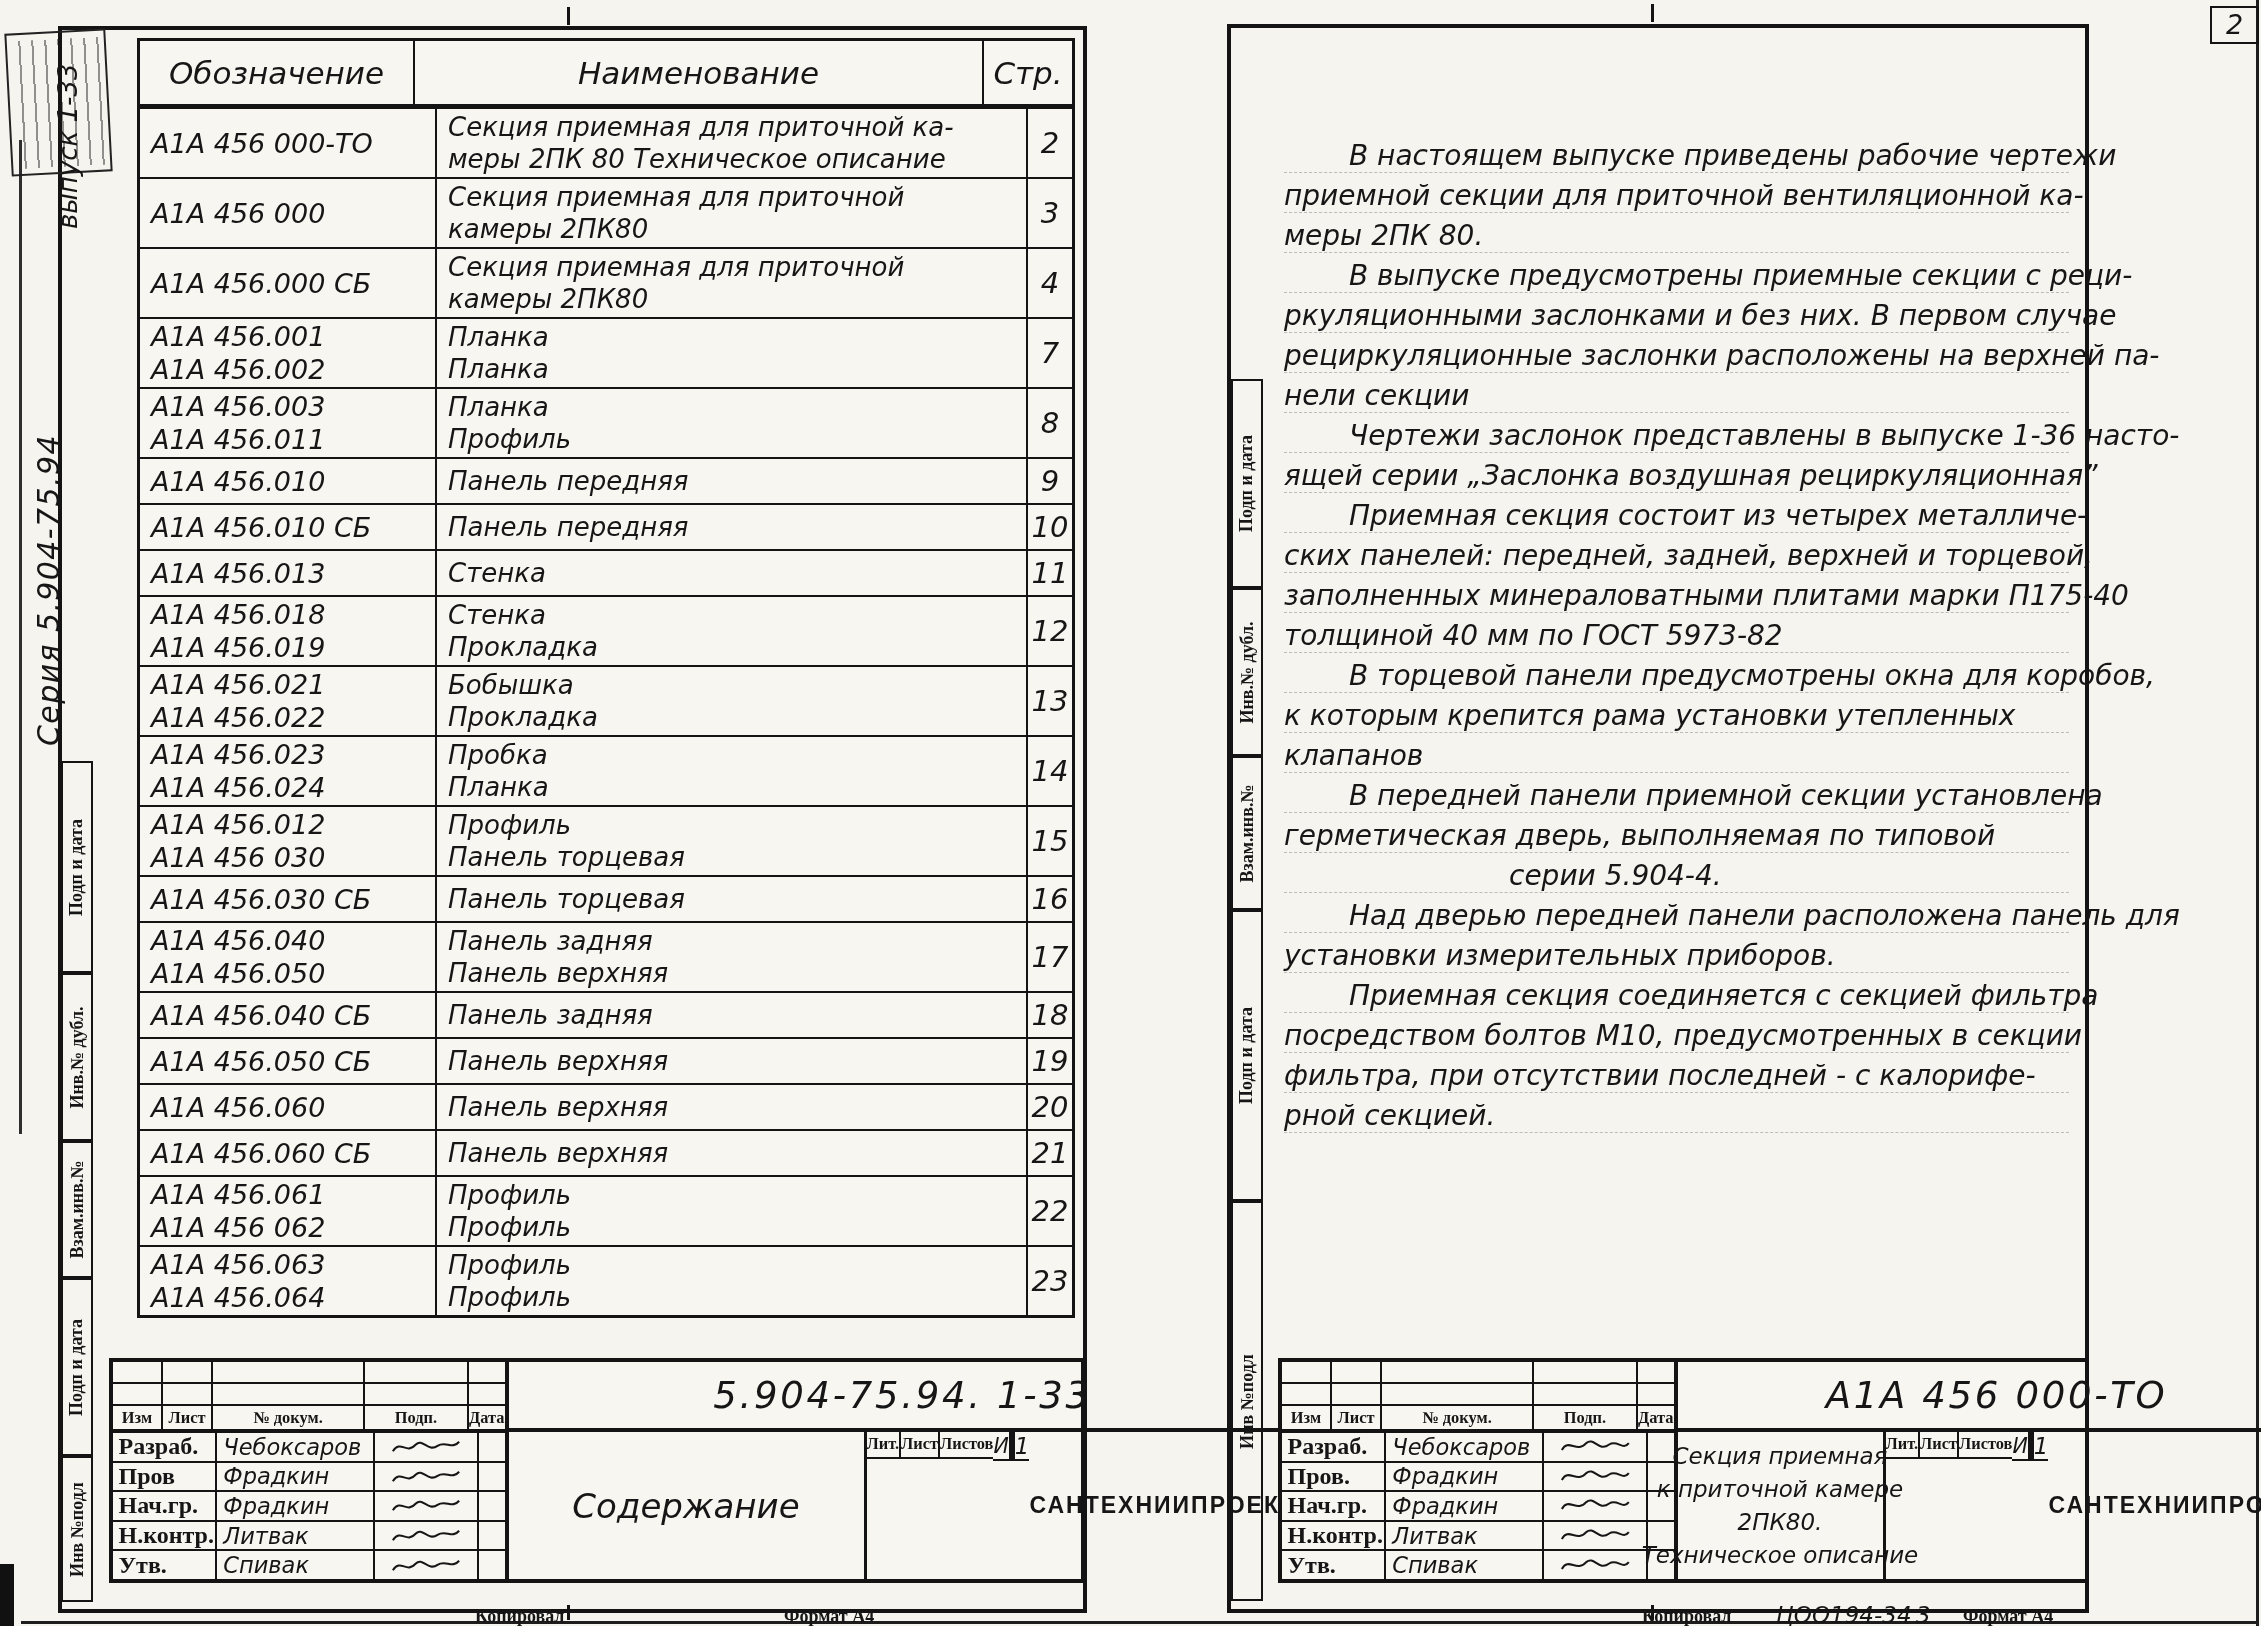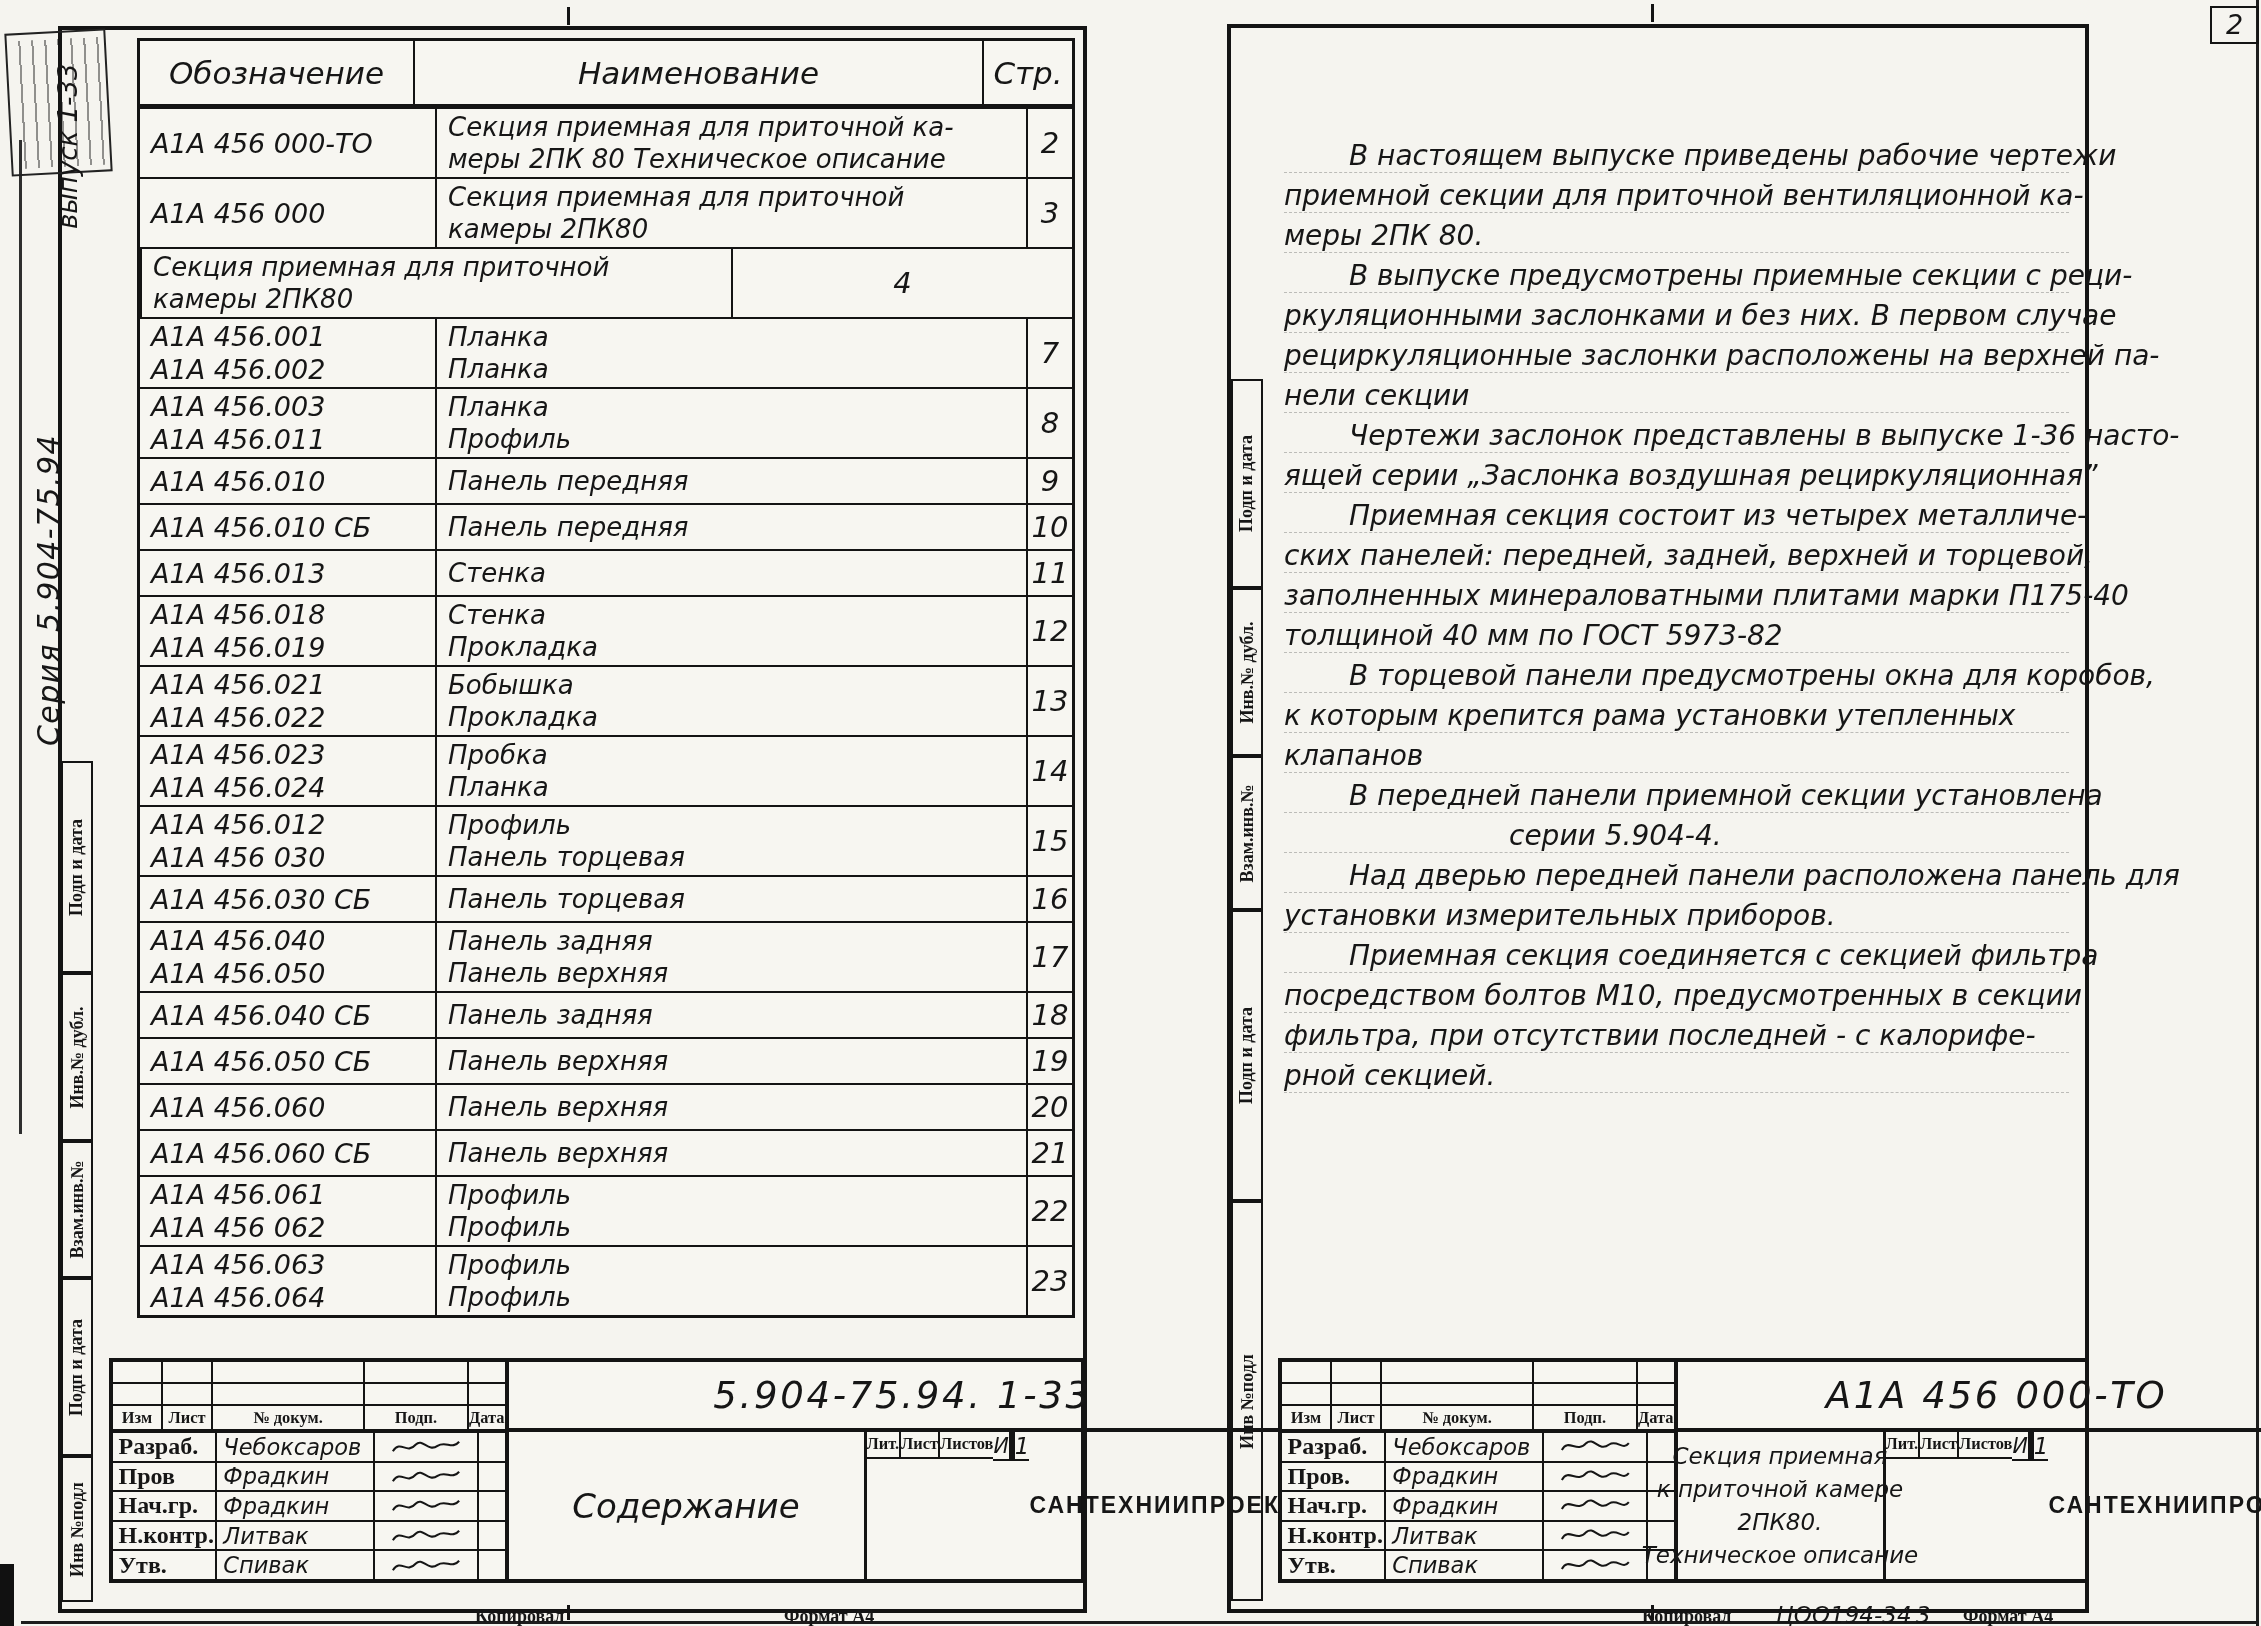--- a/index.html
+++ b/index.html
@@ -190,20 +190,23 @@
             <div class="cell-line">А1А 456 000</div>
           </div>
           <div class="tc tc2 hw">
             <div class="cell-line">Секция приемная для приточной</div>
             <div class="cell-line">камеры 2ПК80</div>
           </div>
           <div class="tc tc3 hw">3</div>
         </div>
 
         <div class="trow row-double">
+          <div class="tc tc1 hw">
+            <div class="cell-line">А1А 456.000 СБ</div>
+          </div>
           <div class="tc tc2 hw">
             <div class="cell-line">Секция приемная для приточной</div>
             <div class="cell-line">камеры 2ПК80</div>
           </div>
           <div class="tc tc3 hw">4</div>
         </div>
 
         <div class="trow row-double">
           <div class="tc tc1 hw">
             <div class="cell-line">А1А 456.001</div>
@@ -561,20 +564,21 @@
       <div class="tline hw">толщиной 40 мм по ГОСТ 5973-82</div>
 
       <div class="tline hw ind1">В торцевой панели предусмотрены окна для коробов,</div>
 
       <div class="tline hw">к которым крепится рама установки утепленных</div>
 
       <div class="tline hw">клапанов</div>
 
       <div class="tline hw ind1">В передней панели приемной секции установлена</div>
 
+      <div class="tline hw">герметическая дверь, выполняемая по типовой</div>
 
       <div class="tline hw ind2">серии 5.904-4.</div>
 
       <div class="tline hw ind1">Над дверью передней панели расположена панель для</div>
 
       <div class="tline hw">установки измерительных приборов.</div>
 
       <div class="tline hw ind1">Приемная секция соединяется с секцией фильтра</div>
 
       <div class="tline hw">посредством болтов М10, предусмотренных в секции</div>

